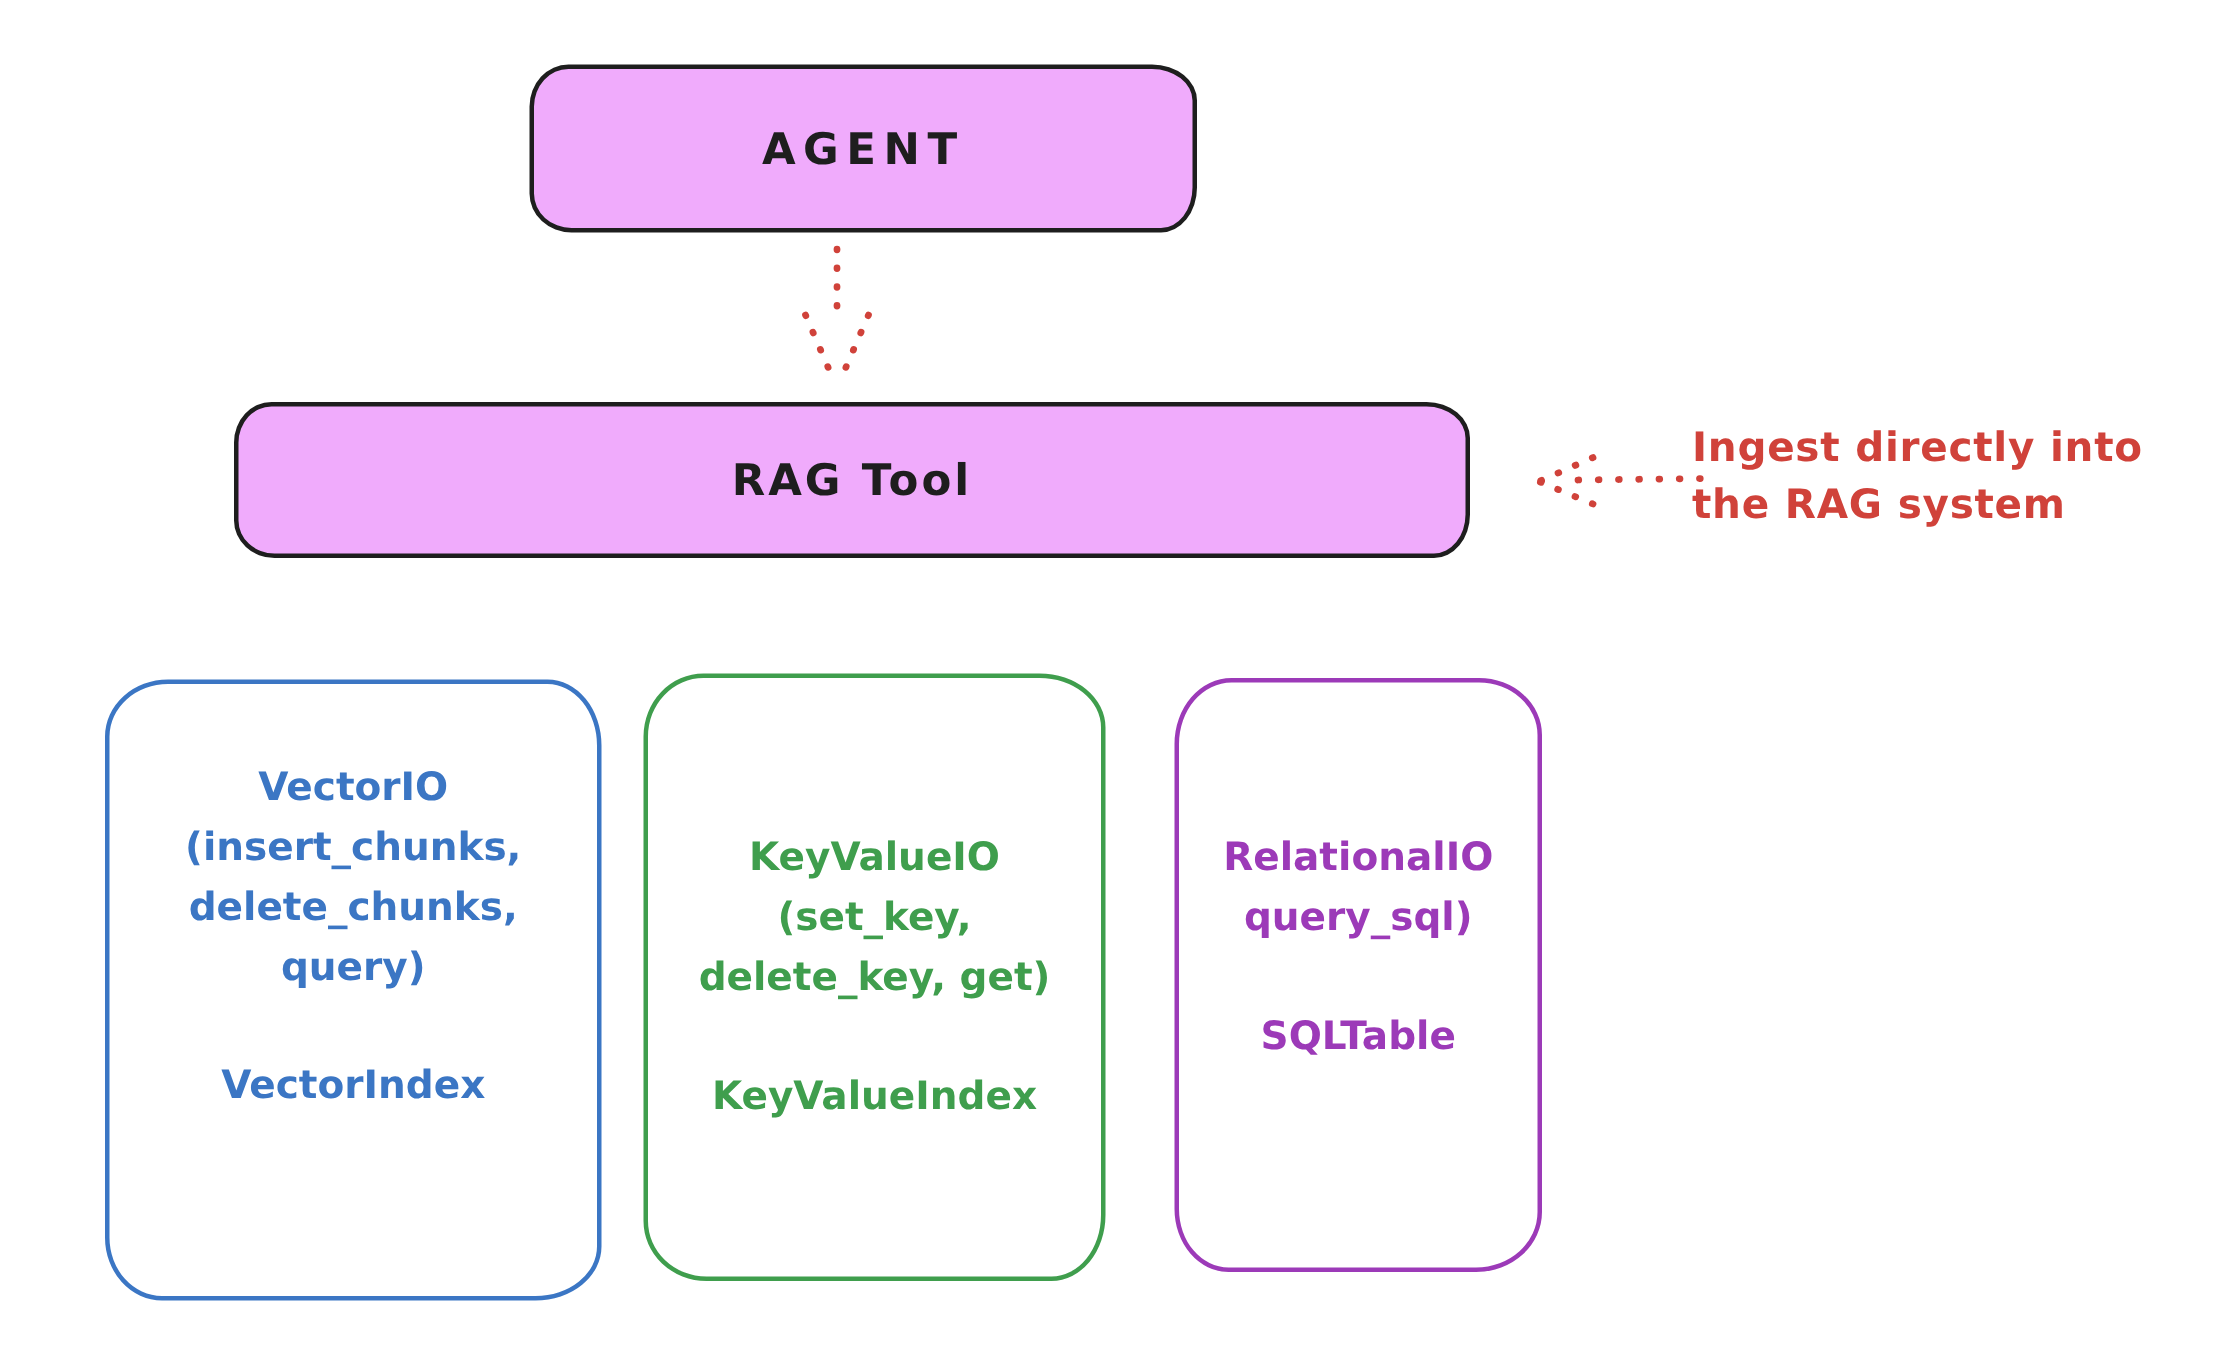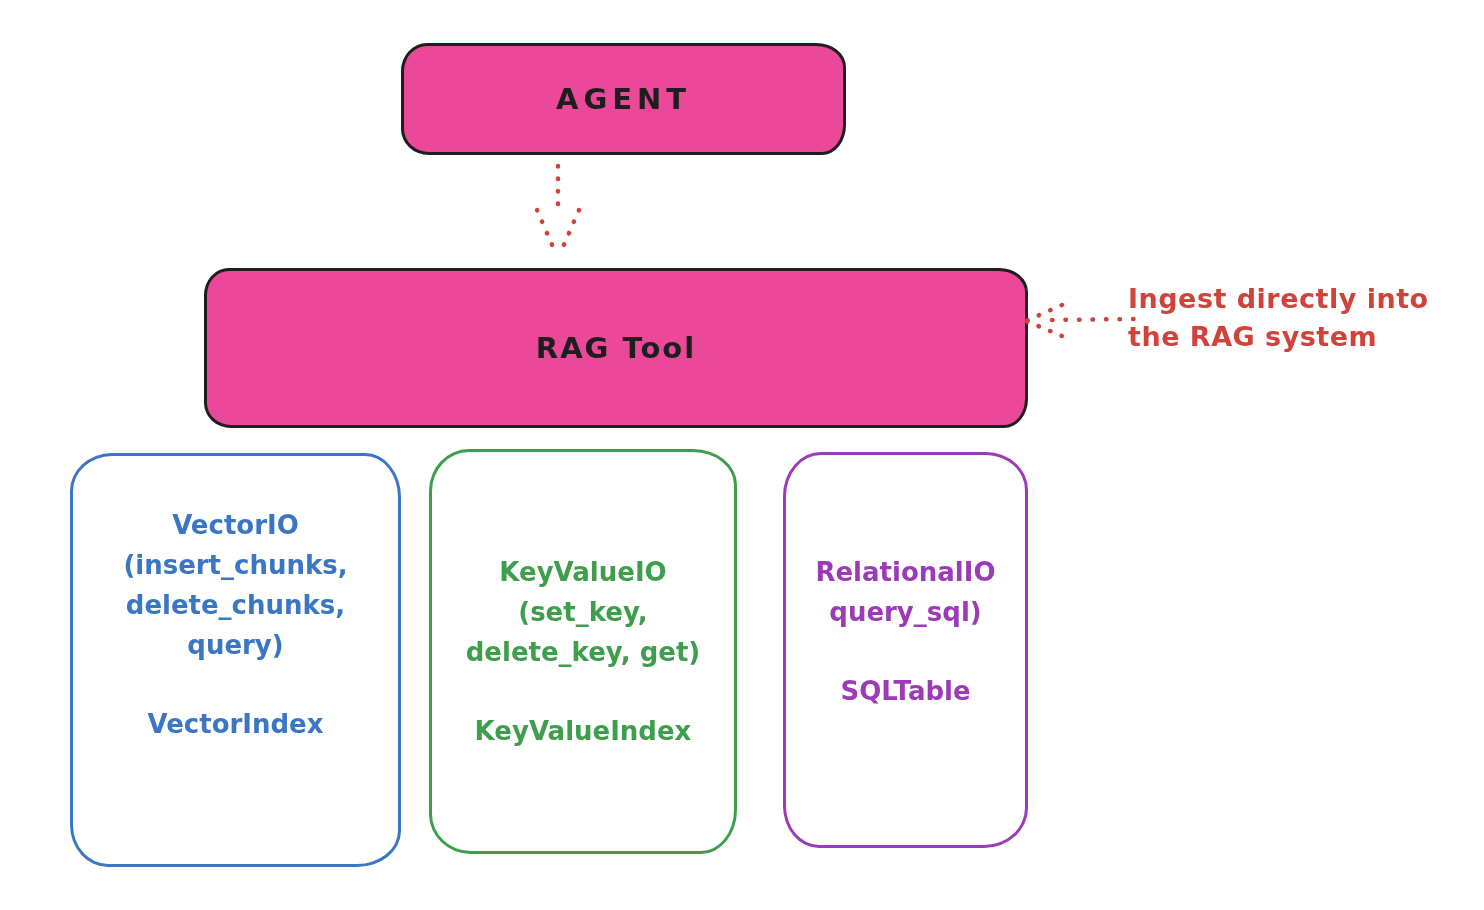--- a/index.html
+++ b/index.html
@@ -12,46 +12,45 @@
     font-family: "DejaVu Sans", sans-serif;
   }
   .canvas {
     position: relative;
     width: 1484px;
     height: 910px;
     background: #ffffff;
   }
   .node {
     position: absolute;
-    background: #ec4899;
+    background: #f0abfc;
     box-sizing: border-box;
     display: flex;
     align-items: center;
     justify-content: center;
-    margin-left: 48px;
   }
   .node.black {
     border: 3.5px solid #1e1e1e;
     color: #1e1e1e;
   }
   .node-label {
     font-size: 29px;
     font-weight: 600;
     letter-spacing: 2px;
     color: #1e1e1e;
   }
   .agent-box {
     left: 353px; top: 43px;
     width: 445px; height: 112px;
     border-radius: 26px 30px 24px 28px / 28px 24px 30px 26px;
   }
   .agent-box .node-label { letter-spacing: 5px; }
   .rag-box {
     left: 156px; top: 268px;
-    width: 824px; height: 160px;
+    width: 824px; height: 104px;
     border-radius: 25px 29px 24px 27px / 27px 24px 29px 25px;
   }
   .store-box {
     position: absolute;
     background: #ffffff;
     box-sizing: border-box;
     display: flex;
     flex-direction: column;
     align-items: center;
     text-align: center;

